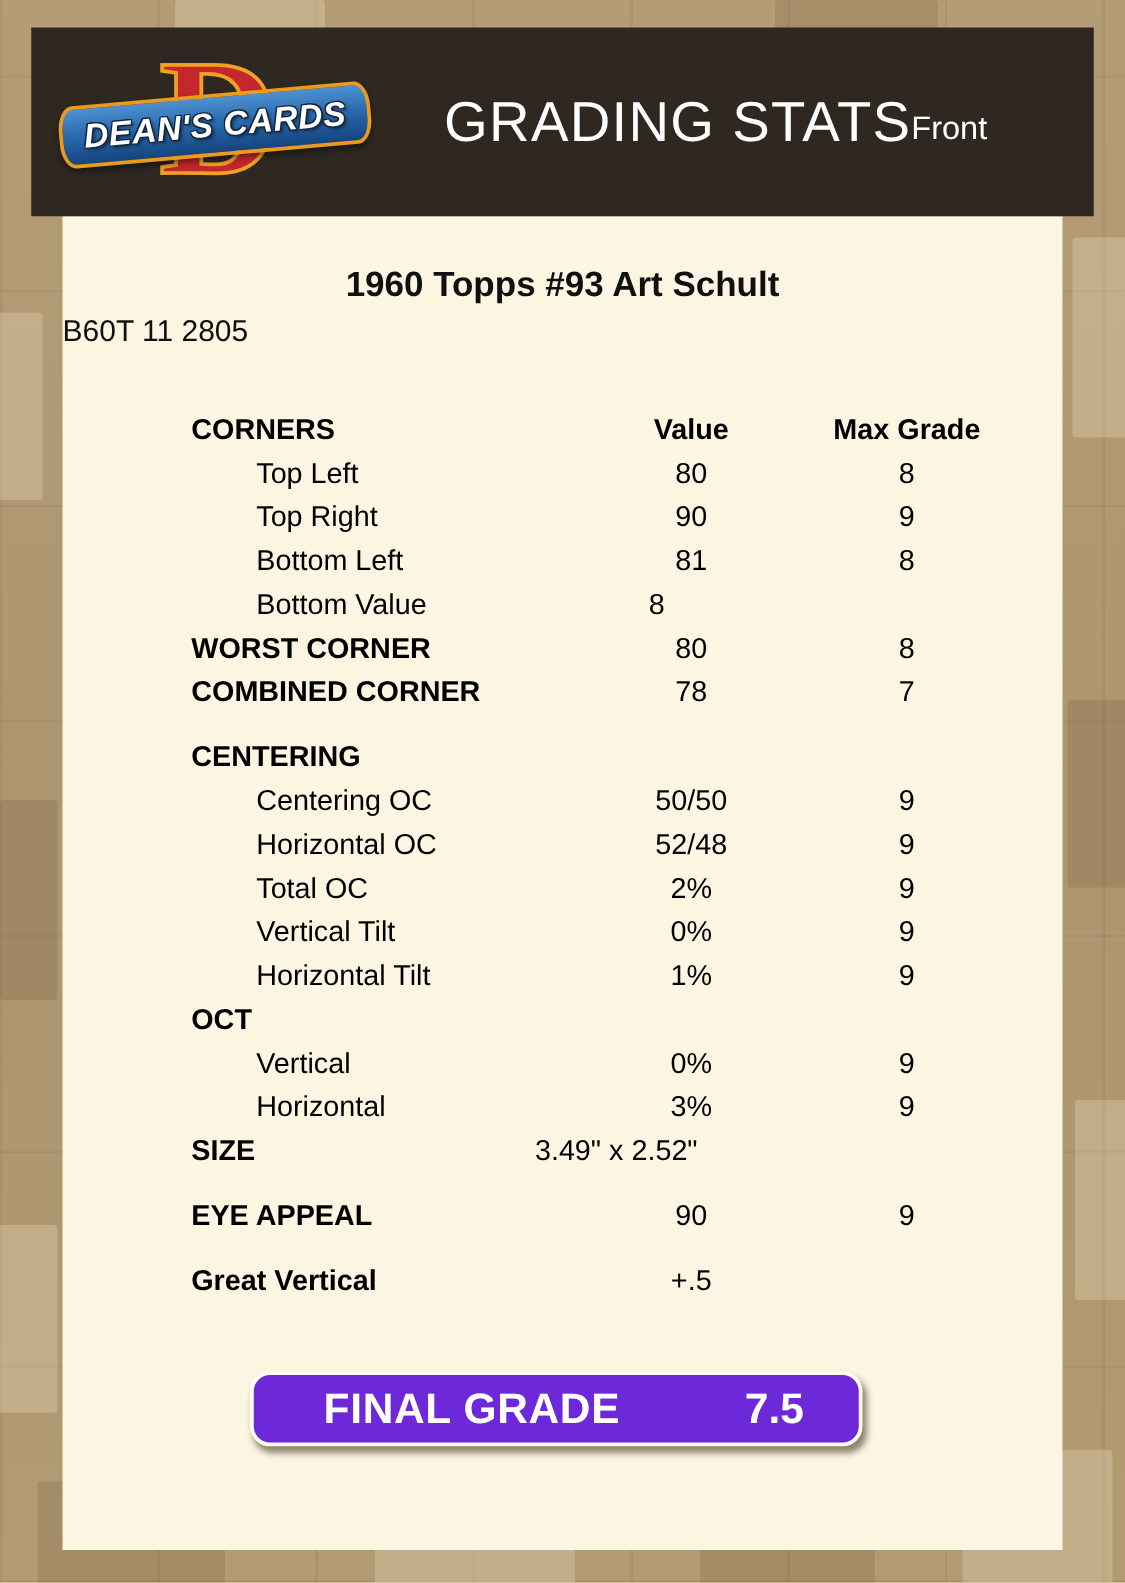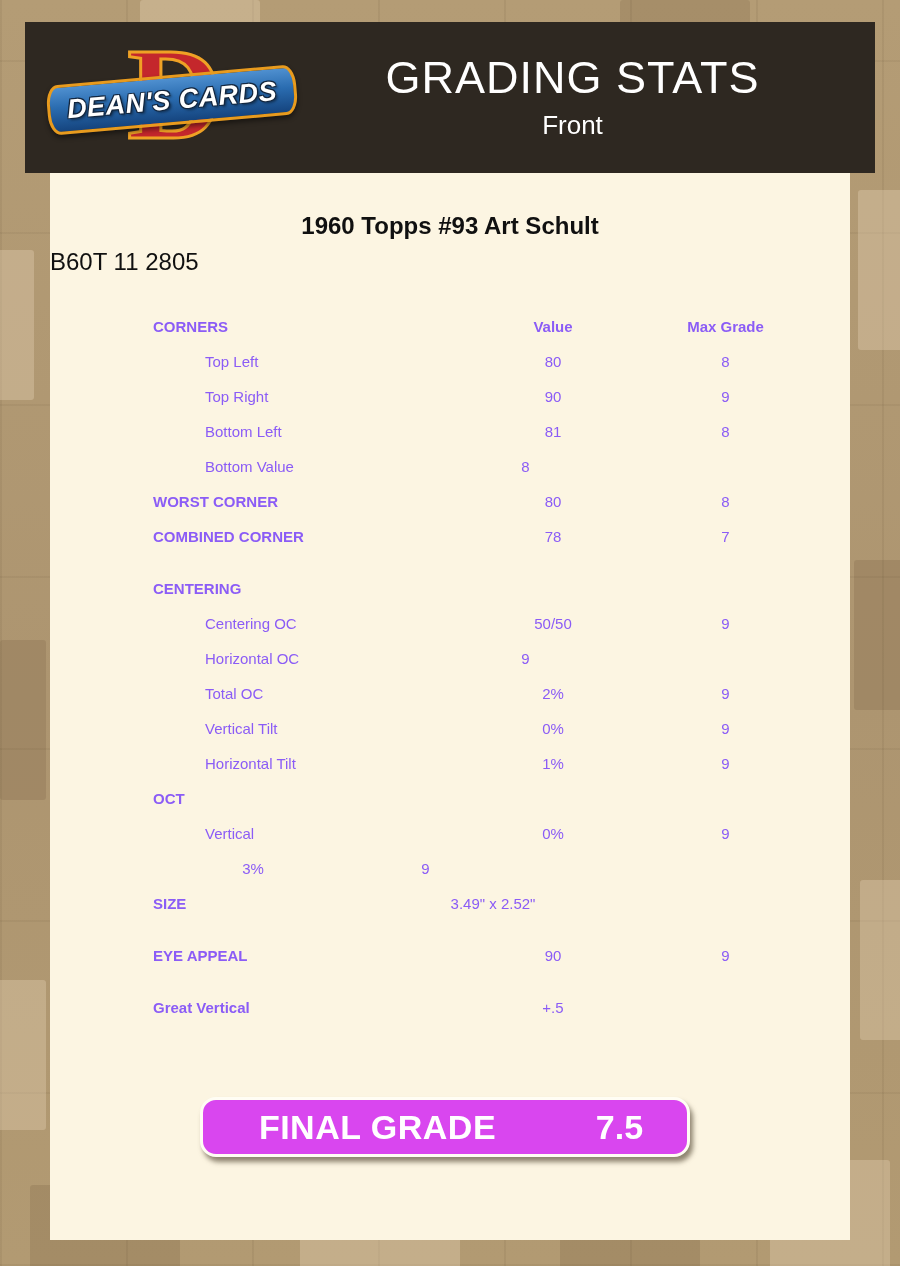--- a/index.html
+++ b/index.html
@@ -48,50 +48,50 @@
   .ribbon-text {
     font-weight:bold; font-style:italic; font-size:27px; color:#ffffff;
     letter-spacing:0.5px; white-space:nowrap;
     text-shadow:1px 1px 0 #14273f, -1px 1px 0 #14273f, 1px -1px 0 #14273f,
                 -1px -1px 0 #14273f, 2px 2px 3px rgba(0,0,0,0.55);
   }
 
   
   .header-titles {
     position:absolute; left:270px; right:25px; top:0; height:100%;
-    display:flex; flex-direction:column; align-items:center; justify-content:center;
+    display:flex; flex-direction:row; align-items:center; justify-content:center;
     color:#ffffff;
   }
   .h-title { font-size:45px; letter-spacing:1px; line-height:1.05; }
   .h-sub   { font-size:26px; margin-top:9px; }
 
   
   .panel {
     position:absolute; left:50px; top:173px; width:800px; height:1067px;
     background:#fcf5e2; z-index:1;
   }
-  .card-title { margin-top:39px; text-align:center; font-size:24px; font-weight:bold; color:#101010; }
+  .card-title { margin-top:39px; text-align:center; font-size:28px; font-weight:bold; color:#101010; }
   .card-code  { margin-top:8px;  text-align:left; font-size:24px; color:#101010; }
 
   
   .stats { margin:42px 0 0 103px; width:645px; }
-  .row { display:flex; height:35px; align-items:flex-start; font-size:15px; color:#8b5cf6; }
+  .row { display:flex; height:35px; align-items:flex-end; font-size:23px; color:#000000; }
   .row.gap { margin-top:17px; }
   .c-label { width:300px; box-sizing:border-box; }
   .row.indent .c-label { padding-left:52px; }
   .row.section .c-label { font-weight:bold; }
   .row.head .c-value, .row.head .c-max { font-weight:bold; }
   .c-value { width:200px; text-align:center; }
   .c-max   { width:145px; text-align:center; }
   .row.wide .c-value { transform:translateX(-60px); white-space:nowrap; }
 
   
   .final {
     position:absolute; left:150px; top:924px; width:490px; height:60px;
-    background:#d946ef; border:3px solid #fffdf4; border-radius:16px;
+    background:#6d28d9; border:3px solid #fffdf4; border-radius:16px;
     box-shadow:3px 5px 5px rgba(105,95,75,0.75);
     display:flex; align-items:center; box-sizing:border-box;
     color:#ffffff; font-weight:bold; font-size:34px; cursor:pointer;
   }
   .fg-label { flex:1; text-align:center; letter-spacing:0.5px; }
   .fg-value { width:135px; text-align:center; }
 </style>
 </head>
 <body>
 
@@ -167,20 +167,21 @@
     <span class="c-value"></span>
     <span class="c-max"></span>
   </div>
       <div class="row indent">
     <span class="c-label">Centering OC</span>
     <span class="c-value">50/50</span>
     <span class="c-max">9</span>
   </div>
       <div class="row indent">
     <span class="c-label">Horizontal OC</span>
+    <span class="c-value">52/48</span>
     <span class="c-max">9</span>
   </div>
       <div class="row indent">
     <span class="c-label">Total OC</span>
     <span class="c-value">2%</span>
     <span class="c-max">9</span>
   </div>
       <div class="row indent">
     <span class="c-label">Vertical Tilt</span>
     <span class="c-value">0%</span>
@@ -195,20 +196,21 @@
     <span class="c-label">OCT</span>
     <span class="c-value"></span>
     <span class="c-max"></span>
   </div>
       <div class="row indent">
     <span class="c-label">Vertical</span>
     <span class="c-value">0%</span>
     <span class="c-max">9</span>
   </div>
       <div class="row indent">
+    <span class="c-label">Horizontal</span>
     <span class="c-value">3%</span>
     <span class="c-max">9</span>
   </div>
       <div class="row section wide">
     <span class="c-label">SIZE</span>
     <span class="c-value">3.49" x 2.52"</span>
     <span class="c-max"></span>
   </div>
       <div class="row section gap">
     <span class="c-label">EYE APPEAL</span>

